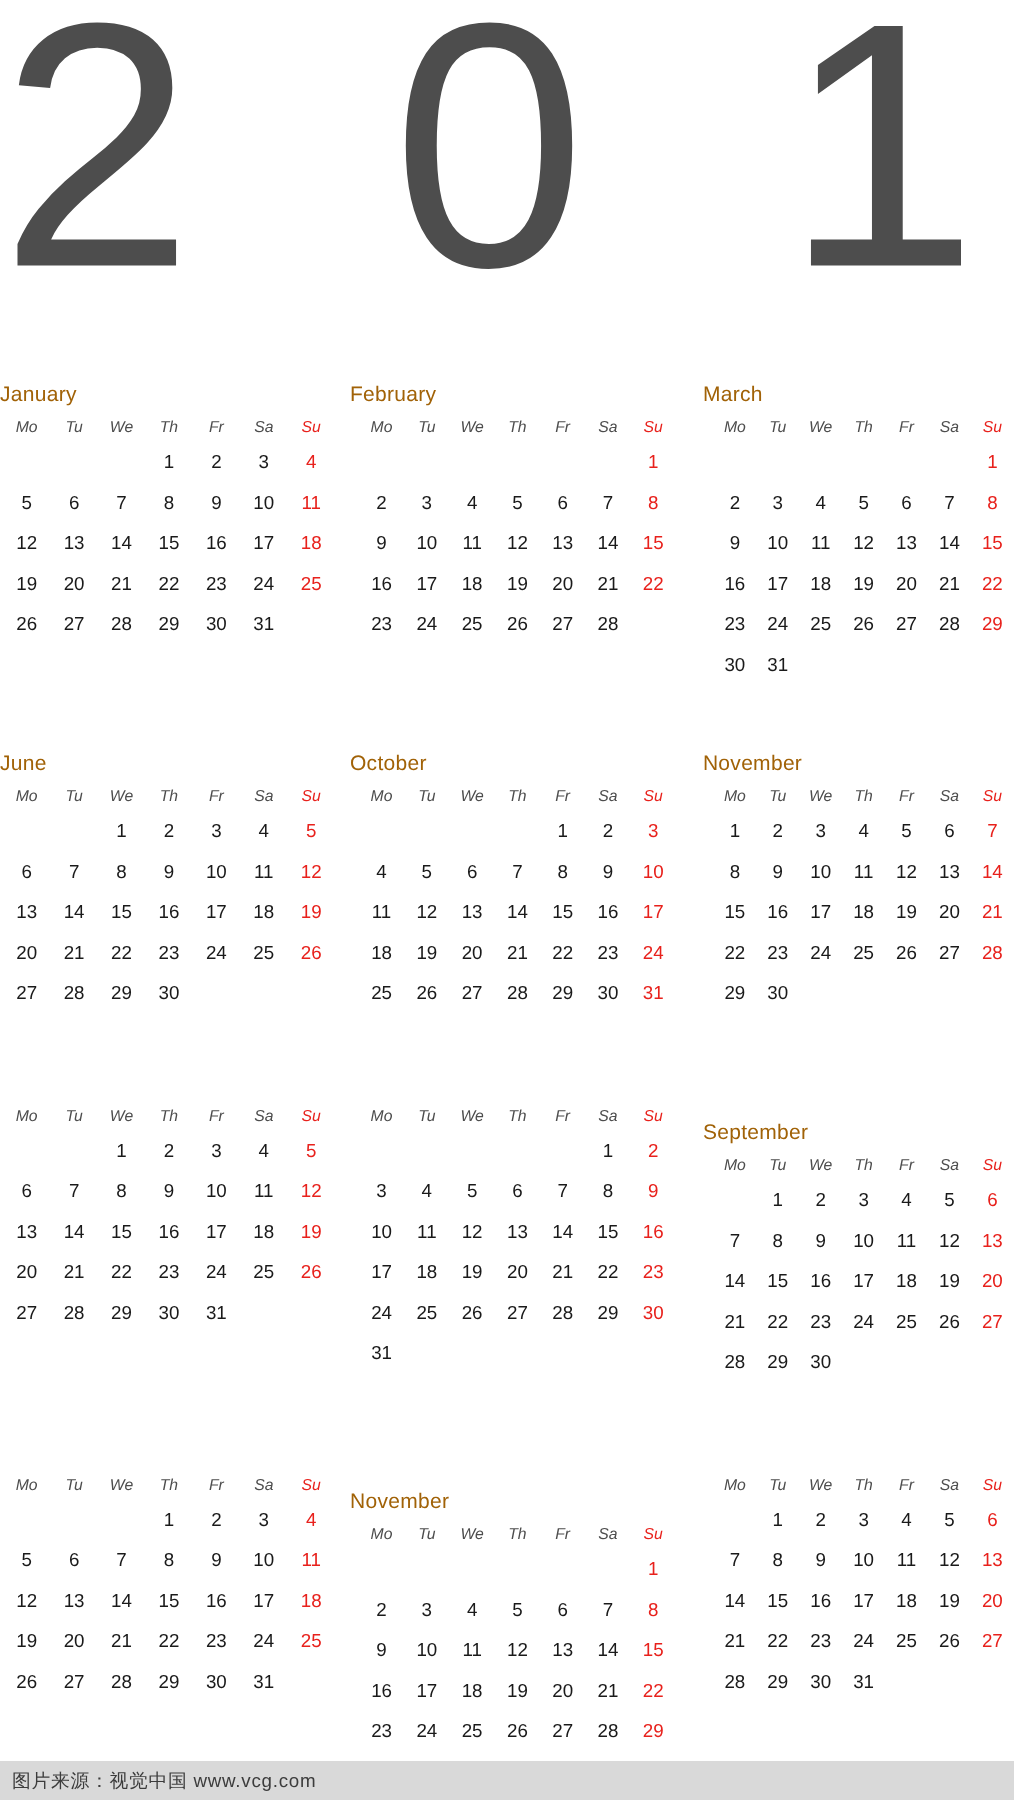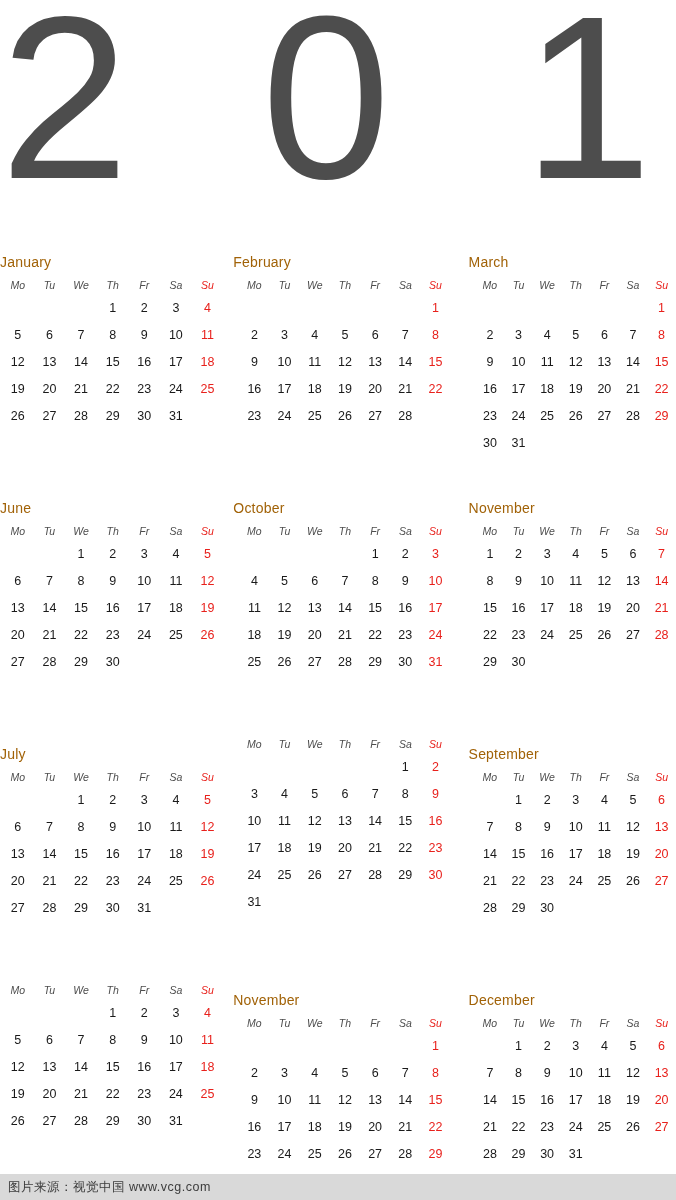--- a/index.html
+++ b/index.html
@@ -388,21 +388,20 @@
         <div class="day">24</div>
         <div class="day">25</div>
         <div class="day">26</div>
         <div class="day">27</div>
         <div class="day sun">28</div>
         <div class="day">29</div>
         <div class="day">30</div>
       </div>
     </div>
     <div class="month">
-      <div class="month-name">July</div>
       <div class="dow-row">
         <div class="dow">Mo</div>
         <div class="dow">Tu</div>
         <div class="dow">We</div>
         <div class="dow">Th</div>
         <div class="dow">Fr</div>
         <div class="dow">Sa</div>
         <div class="dow sun">Su</div>
       </div>
       <div class="days">
@@ -626,21 +625,20 @@
         <div class="day">24</div>
         <div class="day">25</div>
         <div class="day">26</div>
         <div class="day">27</div>
         <div class="day">28</div>
         <div class="day sun">29</div>
         <div class="day">30</div>
       </div>
     </div>
     <div class="month col3">
-      <div class="month-name">December</div>
       <div class="dow-row">
         <div class="dow">Mo</div>
         <div class="dow">Tu</div>
         <div class="dow">We</div>
         <div class="dow">Th</div>
         <div class="dow">Fr</div>
         <div class="dow">Sa</div>
         <div class="dow sun">Su</div>
       </div>
       <div class="days">

